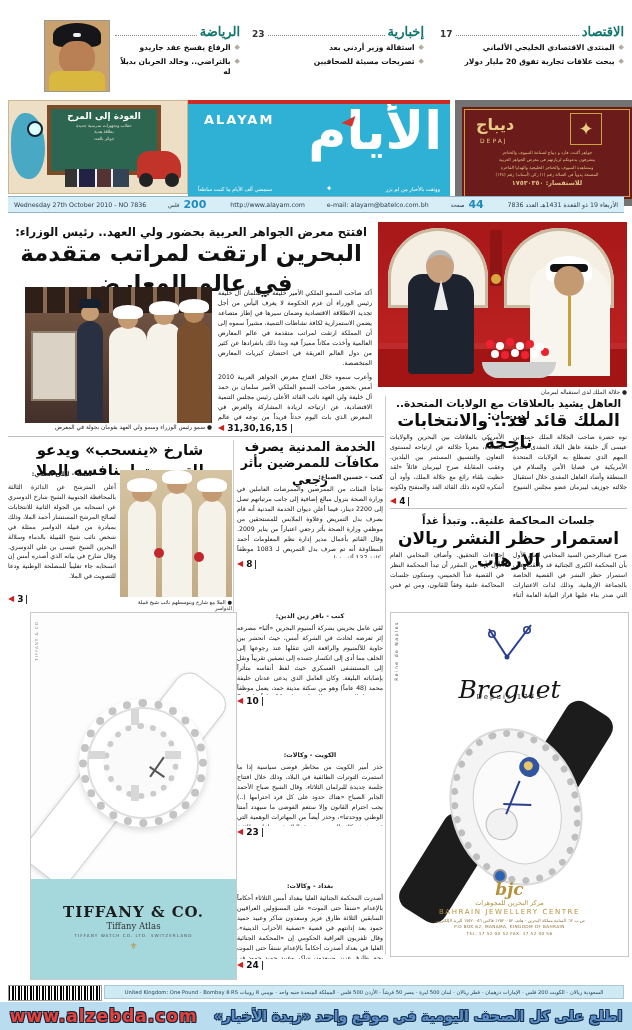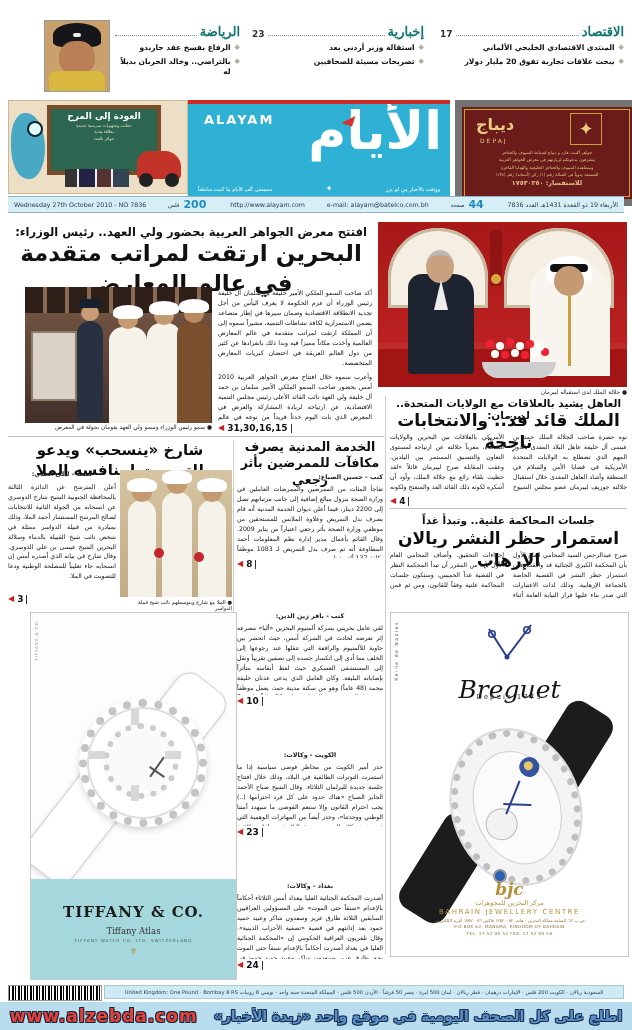--- a/index.html
+++ b/index.html
@@ -184,21 +184,21 @@
   .tif-case{position:absolute;left:48px;top:86px;width:112px;height:112px;border-radius:50%;background:#fff;
             border:8px dotted #c4c4c4;box-shadow:0 3px 6px rgba(0,0,0,.15),inset 0 0 0 2px #ddd;}
   .tif-ring{position:absolute;left:16px;top:16px;width:64px;height:64px;border-radius:50%;border:6px dotted #cccccc;background:#fafafa;}
   .tif-spoke{position:absolute;background:#d8d8d8;}
   .sp1{left:44px;top:2px;width:8px;height:16px;} .sp2{left:44px;top:78px;width:8px;height:16px;}
   .sp3{left:2px;top:44px;width:16px;height:8px;} .sp4{left:78px;top:44px;width:16px;height:8px;}
   .tif-hand1{position:absolute;left:47px;top:26px;width:2px;height:24px;background:#555;transform:rotate(35deg);}
   .tif-hand2{position:absolute;left:47px;top:34px;width:2px;height:18px;background:#555;transform:rotate(-55deg);}
   .tif-band{position:absolute;left:0;bottom:0;width:100%;height:100px;background:#a5d8dd;text-align:center;box-sizing:border-box;padding-top:24px;}
   .tif-brand{font-family:"DejaVu Serif",serif;font-weight:bold;font-size:15px;letter-spacing:1px;color:#1c1c1c;}
-  .tif-model{font-family:"DejaVu Serif",serif;font-size:8.5px;color:#333;margin-top:5px;}
+  .tif-model{font-family:"DejaVu Serif",serif;font-size:8.5px;color:#333;}
   .tif-sub{font-size:4.2px;letter-spacing:1px;color:#555;margin-top:2px;}
   .tif-emblem{font-size:9px;color:#b5913c;margin-top:3px;}
 
   
   #barcode{left:8px;top:985px;width:92px;height:14px;background:repeating-linear-gradient(90deg,#000 0 1px,#fff 1px 3px,#000 3px 5px,#fff 5px 6px);border:1px solid #999;}
   #pricestrip{left:104px;top:985px;width:520px;height:14px;background:#cfeaf5;border:1px solid #a8c9d6;display:flex;align-items:center;justify-content:center;font-size:5.2px;color:#1d3b4a;box-sizing:border-box;}
   #footer{left:0;top:1002px;width:632px;height:28px;background:#b9ddef;display:flex;align-items:center;justify-content:center;gap:16px;}
   .footer-ar{font-size:14px;font-weight:900;color:#5b8fc7;text-shadow:1px 1px 0 #17304f,-1px -1px 0 #17304f,1px -1px 0 #17304f,-1px 1px 0 #17304f;}
   .footer-site{font-size:17px;font-weight:900;letter-spacing:1px;color:#e8413a;text-shadow:1px 1px 0 #15263a,-1px -1px 0 #15263a,1px -1px 0 #15263a,-1px 1px 0 #15263a;}
 </style>

